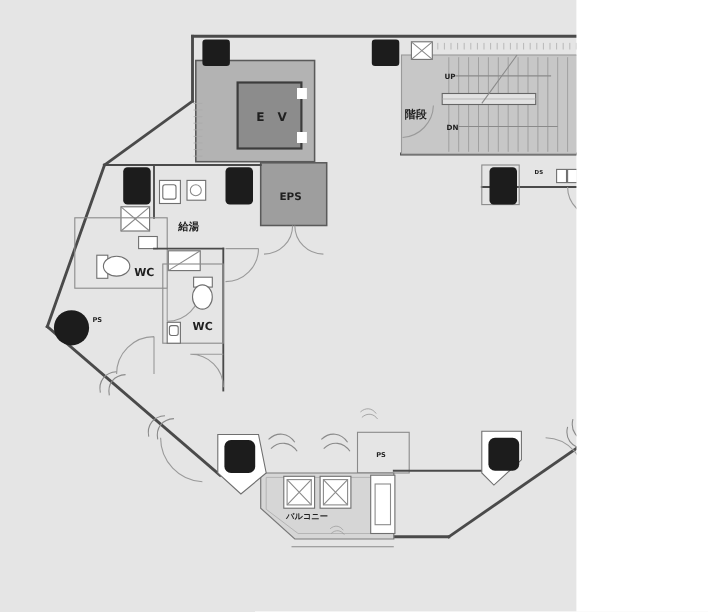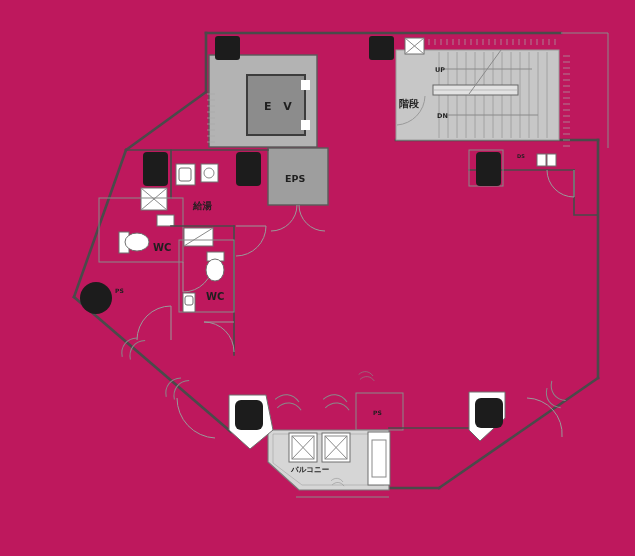--- a/index.html
+++ b/index.html
@@ -1,16 +1,16 @@
 <!DOCTYPE html>
 <html style="--wall: #4a4a4a; --shaft_fill: #b3b3b3; --ev_car_fill: #8c8c8c; --eps_fill: #9e9e9e; --stair_fill: #c7c7c7; --balcony_fill: #d6d6d6; --column_fill: #1c1c1c;"><head>
 <meta charset="utf-8">
 <style>
   html,body{margin:0;padding:0;background:#ffffff;}
-  #plan-wrap{position:relative;width:604px;height:556px;background:#be185d;overflow:hidden;padding-left:31px;}
+  #plan-wrap{position:relative;width:524px;height:556px;background:#e5e5e5;overflow:hidden;}
   svg{display:block;}
   text{font-family:"DejaVu Sans",sans-serif;fill:#1f1f1f;}
   .lbl{font-weight:bold;}
   .wall{stroke:var(--wall);stroke-width:2.6;fill:none;stroke-linecap:square;}
   .mwall{stroke:var(--wall);stroke-width:1.7;fill:none;stroke-linecap:square;}
   .thin{stroke:#8a8a8a;stroke-width:1;fill:none;}
   .thin2{stroke:#aaaaaa;stroke-width:.7;fill:none;}
   .door{stroke:#9a9a9a;stroke-width:1;fill:none;}
   .fixture{stroke:#6f6f6f;stroke-width:1;fill:#ffffff;}
   .shaft{fill:var(--shaft_fill);stroke:#5a5a5a;stroke-width:1.4;}

